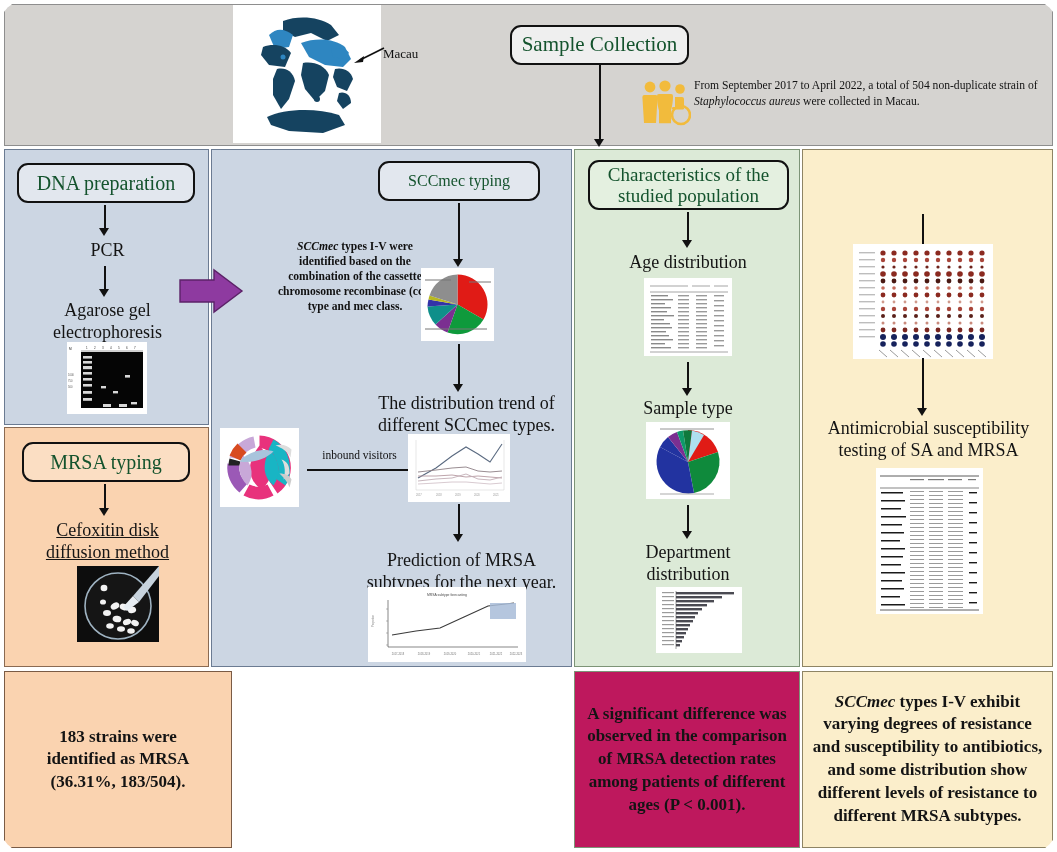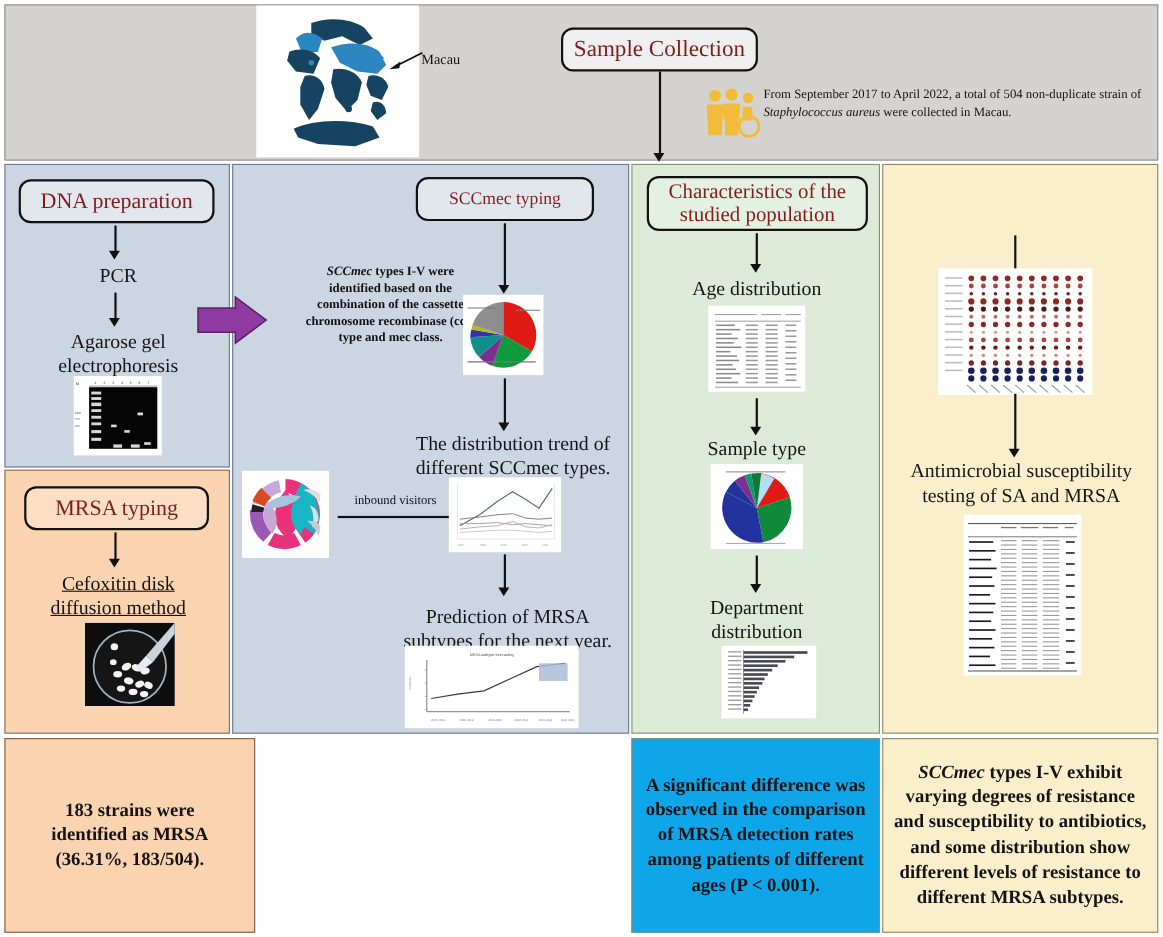--- a/index.html
+++ b/index.html
@@ -1,40 +1,40 @@
 <!DOCTYPE html>
 <html><head>
 <meta charset="utf-8">
 <style>
   html,body{margin:0;padding:0;background:#fff;}
   body{font-family:"Liberation Serif",serif;}
   #fig{
     position:relative;width:1057px;height:852px;
-    background:#ffffff;overflow:hidden;
+    background:#ffffff;overflow:hidden;border-radius:26px;
   }
   
   .hdr{
     position:absolute;left:4px;top:4px;width:1049px;height:142px;
     background:#d5d3d0;border:1.5px solid #8e8e8e;box-sizing:border-box;
   }
   .globe-box{
     position:absolute;left:233px;top:5px;width:148px;height:138px;
     background:#ffffff;box-sizing:border-box;
   }
   .globe-svg{position:absolute;left:6px;top:8px;}
   .macau-label{
     position:absolute;left:383px;top:46px;font-size:13px;color:#111;
     font-family:"Liberation Serif",serif;
   }
   .macau-arrow{position:absolute;left:352px;top:44px;}
   
   .cap{
     position:absolute;background:#efefef;border:2.5px solid #111;
     border-radius:11px;box-sizing:border-box;text-align:left;
-    color:#7f1d1d;display:flex;align-items:center;justify-content:center;
+    color:#14532d;display:flex;align-items:center;justify-content:center;
     line-height:1.12;
   }
   .cap.blue{background:#e2e7ee;}
   .cap.orange{background:#fbdec3;}
   .cap.green{background:#e4f0e0;}
   .cap.cream{background:#fdf3da;}
   #sample-collection{
     left:510px;top:25px;width:179px;height:40px;font-size:21px;
   }
   .intro-text{
@@ -45,21 +45,21 @@
   .people-icon{position:absolute;left:641px;top:80px;}
   
   .panel{position:absolute;box-sizing:border-box;}
   #panel-dna{left:4px;top:149px;width:205px;height:276px;background:#ccd6e3;border:1.5px solid #6b7b92;padding-left:44px;}
   #panel-mrsa{left:4px;top:427px;width:205px;height:240px;background:#fad3b0;border:1.5px solid #8a6a52;}
   #panel-sccmec{left:211px;top:149px;width:361px;height:518px;background:#ccd6e3;border:1.5px solid #6b7b92;}
   #panel-char{left:574px;top:149px;width:226px;height:518px;background:#dcead7;border:1.5px solid #7d9477;}
   #panel-ast{left:802px;top:149px;width:251px;height:518px;background:#fbeecb;border:1.5px solid #8e8464;}
   #concl-mrsa{left:4px;top:671px;width:228px;height:177px;background:#fad3b0;border:1.5px solid #7a5b45;}
   #concl-sccmec{left:211px;top:671px;width:361px;height:177px;background:#ccd6e3;border:1.5px solid #6b7b92;}
-  #concl-char{left:574px;top:671px;width:226px;height:177px;background:#0ea5e9;border:1.5px solid #7d9477;}
+  #concl-char{left:574px;top:671px;width:226px;height:177px;background:#be185d;border:1.5px solid #7d9477;}
   #concl-ast{left:802px;top:671px;width:251px;height:177px;background:#fbeecb;border:1.5px solid #8e8464;}
   .concl-text{
     position:absolute;left:9px;right:9px;top:50%;transform:translateY(-50%);
     text-align:center;font-weight:bold;color:#141414;line-height:1.35;
   }
   #concl-mrsa .concl-text{font-size:17px;}
   #concl-sccmec .concl-text{font-size:18.5px;}
   #concl-char .concl-text{font-size:17px;}
   #concl-ast .concl-text{font-size:17px;}
   .concl-text i{font-style:italic;}

